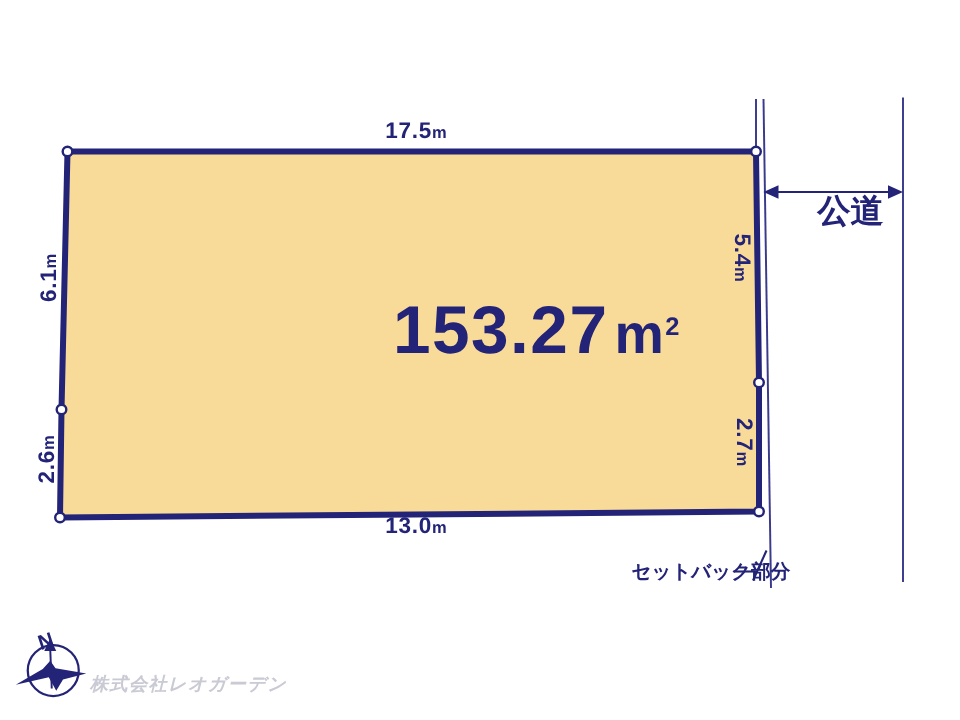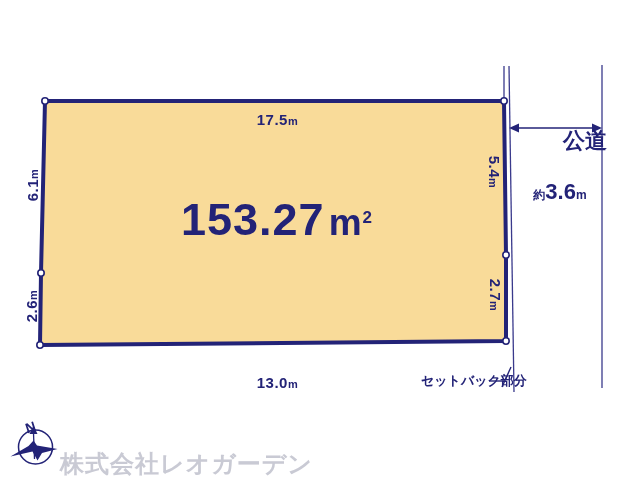--- a/index.html
+++ b/index.html
@@ -6,40 +6,40 @@
   html,body { background:#fff; }
   .canvas {
     position:relative; width:640px; height:480px; background:#ffffff;
     font-family:"Liberation Sans","DejaVu Sans",sans-serif; overflow:hidden;
     color:#232377;
   }
   .canvas svg { position:absolute; left:0; top:0; }
   .lbl { position:absolute; color:#232377; white-space:nowrap; }
   .dim { font-size:15px; font-weight:bold; letter-spacing:.5px; }
   .dim .unit { font-size:11px; font-weight:bold; }
-  .dim-h { width:75px; text-align:center;margin-top:32px; }
+  .dim-h { width:75px; text-align:center; }
   .dim-v { width:60px; height:16px; text-align:center; line-height:16px; }
   .rot-ccw { transform:rotate(-90deg); transform-origin:center; }
   .rot-cw  { transform:rotate(90deg);  transform-origin:center; }
   .area-label {
-    left:100px; top:196px; width:354px; text-align:center;
+    left:100px; top:196px; width:354px; text-align:right;
     font-size:45px; font-weight:bold; letter-spacing:1px; line-height:48px;
   }
   .area-label .area-unit { font-size:37px; margin-left:4px; }
   .area-label sup { font-size:17px; vertical-align:top; position:relative; top:-2px; }
   .road-label {
-    left:563px; top:128px; width:26px; font-size:22px; font-weight:bold;
+    left:545px; top:128px; width:26px; font-size:22px; font-weight:bold;
     line-height:26px; word-break:break-all;
   }
   .road-width { left:518px; top:179px; width:84px; text-align:center; font-weight:bold; }
   .road-width .big { font-size:22px; }
   .road-width .small { font-size:12px; }
   .setback-label { left:421px; top:372px; font-size:13px; font-weight:bold; }
-  .company { left:60px; top:448px; font-size:24px; font-weight:bold;
-             color:#c9cad4; letter-spacing:1px; }
+  .company { left:60px; top:448px; font-size:12px; font-weight:bold;
+             color:#c9cad4; letter-spacing:1px;font-style:italic; }
 </style>
 </head>
 <body>
 
 <div class="canvas">
 
   <svg width="640" height="480" viewBox="0 0 640 480">
 
     <polygon points="45,101 504,101 506,255 506,341 40,345 41,273" fill="#F9DB99" stroke="#232377" stroke-width="4" stroke-linejoin="round"></polygon>
 
@@ -102,21 +102,18 @@
   <div class="lbl dim dim-v rot-cw" style="left:464px; top:164px;">
     <span>5.4</span><span class="unit">m</span>
   </div>
 
   <div class="lbl dim dim-v rot-cw" style="left:465px; top:287px;">
     <span>2.7</span><span class="unit">m</span>
   </div>
 
   <div class="lbl road-label">公道</div>
 
-  <div class="lbl road-width">
-    <span class="small">約</span><span class="big">3.6</span><span class="small">m</span>
-  </div>
 
   <div class="lbl setback-label">セットバック部分</div>
 
   <div class="lbl company">株式会社レオガーデン</div>
 
 </div>
 
 </body></html>

